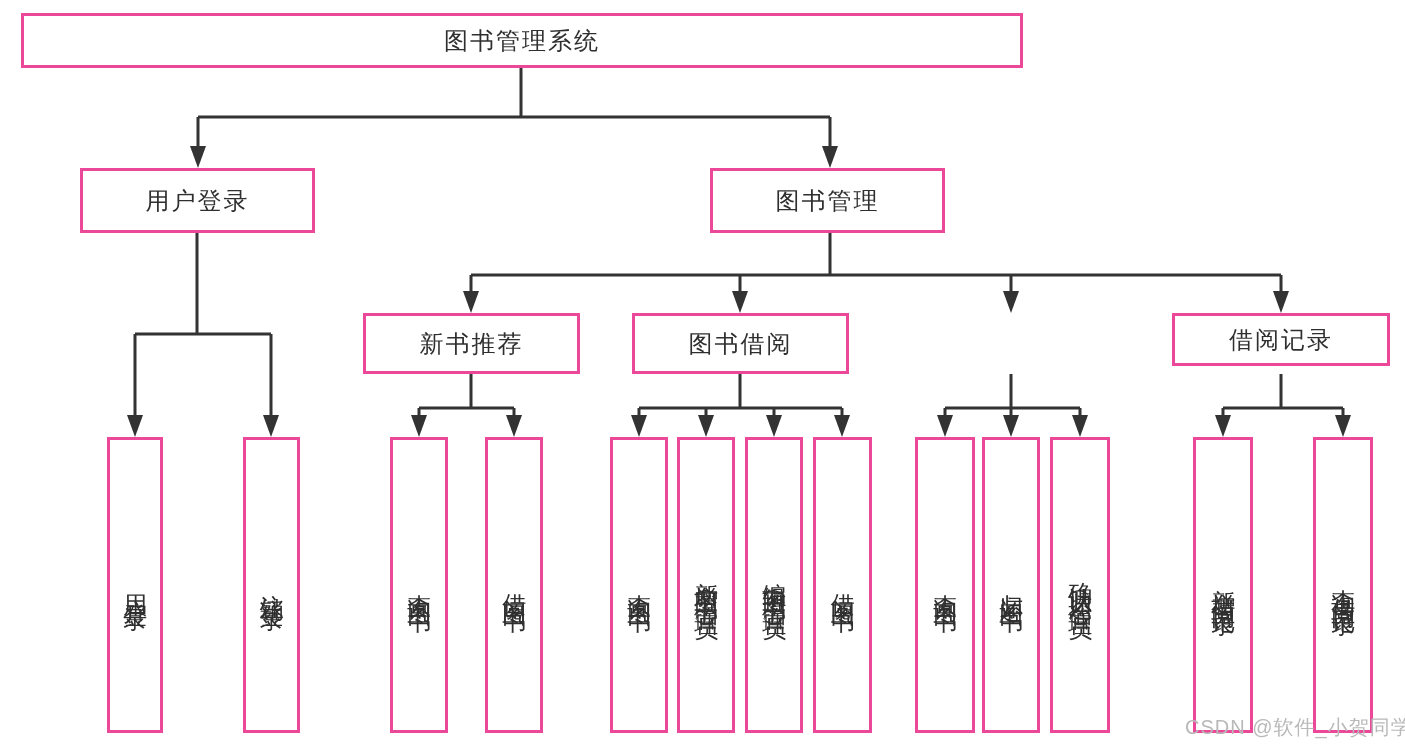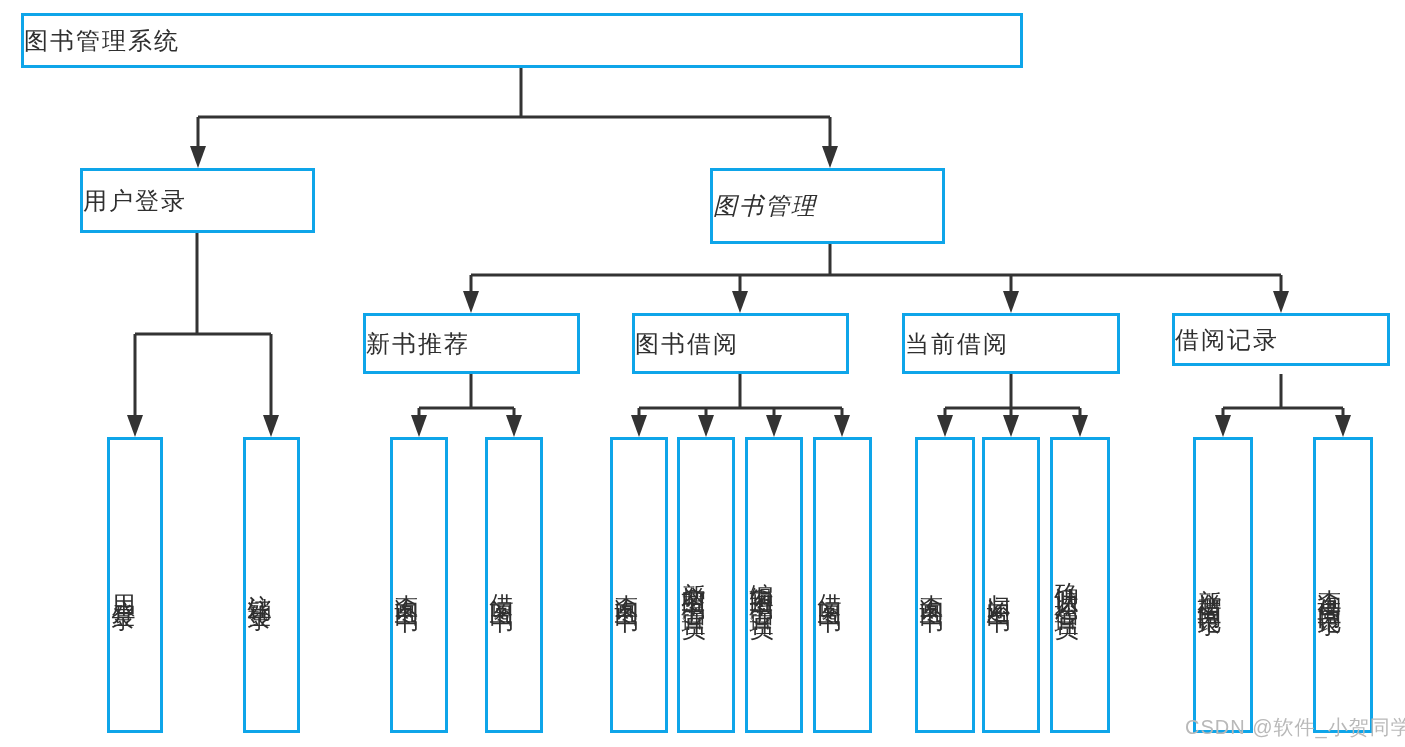--- a/index.html
+++ b/index.html
@@ -7,37 +7,37 @@
     position:relative;
     width:1405px;height:747px;
     background:#ffffff;
     font-family:"Liberation Sans",sans-serif;
     overflow:hidden;
   }
   #connectors{position:absolute;left:0;top:0;width:1405px;height:747px;pointer-events:none;}
   .box{
     position:absolute;
     box-sizing:border-box;
-    border:3px solid #0ea5e9;
+    border:3px solid #ec4899;
     background:#ffffff;
-    display:flex;align-items:center;
+    display:flex;align-items:center;justify-content:center;
     color:#2f2f2f;
   }
   .hlabel{font-size:24px;letter-spacing:2px;white-space:nowrap;}
   .vtext{
     writing-mode:vertical-rl;
     font-size:24px;
     letter-spacing:5px;
     line-height:1.1;
     white-space:nowrap;
   }
   
   #n-root   {left:21px;  top:13px;  width:1002px; height:55px;}
   #n-login  {left:80px;  top:168px; width:235px;  height:65px;}
-  #n-mgmt   {left:710px; top:168px; width:235px;  height:76px;font-style:italic;}
+  #n-mgmt   {left:710px; top:168px; width:235px;  height:65px;}
   #n-rec    {left:363px; top:313px; width:217px;  height:61px;}
   #n-borrow {left:632px; top:313px; width:217px;  height:61px;}
   #n-current{left:902px; top:313px; width:218px;  height:61px;}
   #n-records{left:1172px;top:313px; width:218px;  height:53px;}
   #l1 {left:107px; top:437px; width:56px; height:296px;}
   #l2 {left:243px; top:437px; width:57px; height:296px;}
   #l3 {left:390px; top:437px; width:58px; height:296px;}
   #l4 {left:485px; top:437px; width:58px; height:296px;}
   #l5 {left:610px; top:437px; width:58px; height:296px;}
   #l6 {left:677px; top:437px; width:58px; height:296px;}
@@ -100,23 +100,20 @@
   <div class="box" id="n-mgmt">
     <span class="hlabel">图书管理</span>
   </div>
 
   <div class="box" id="n-rec">
     <span class="hlabel">新书推荐</span>
   </div>
   <div class="box" id="n-borrow">
     <span class="hlabel">图书借阅</span>
   </div>
-  <div class="box" id="n-current">
-    <span class="hlabel">当前借阅</span>
-  </div>
   <div class="box" id="n-records">
     <span class="hlabel">借阅记录</span>
   </div>
 
   <div class="box" id="l1">
     <span class="vtext">用户登录</span>
   </div>
   <div class="box" id="l2">
     <span class="vtext">注销登录</span>
   </div>

